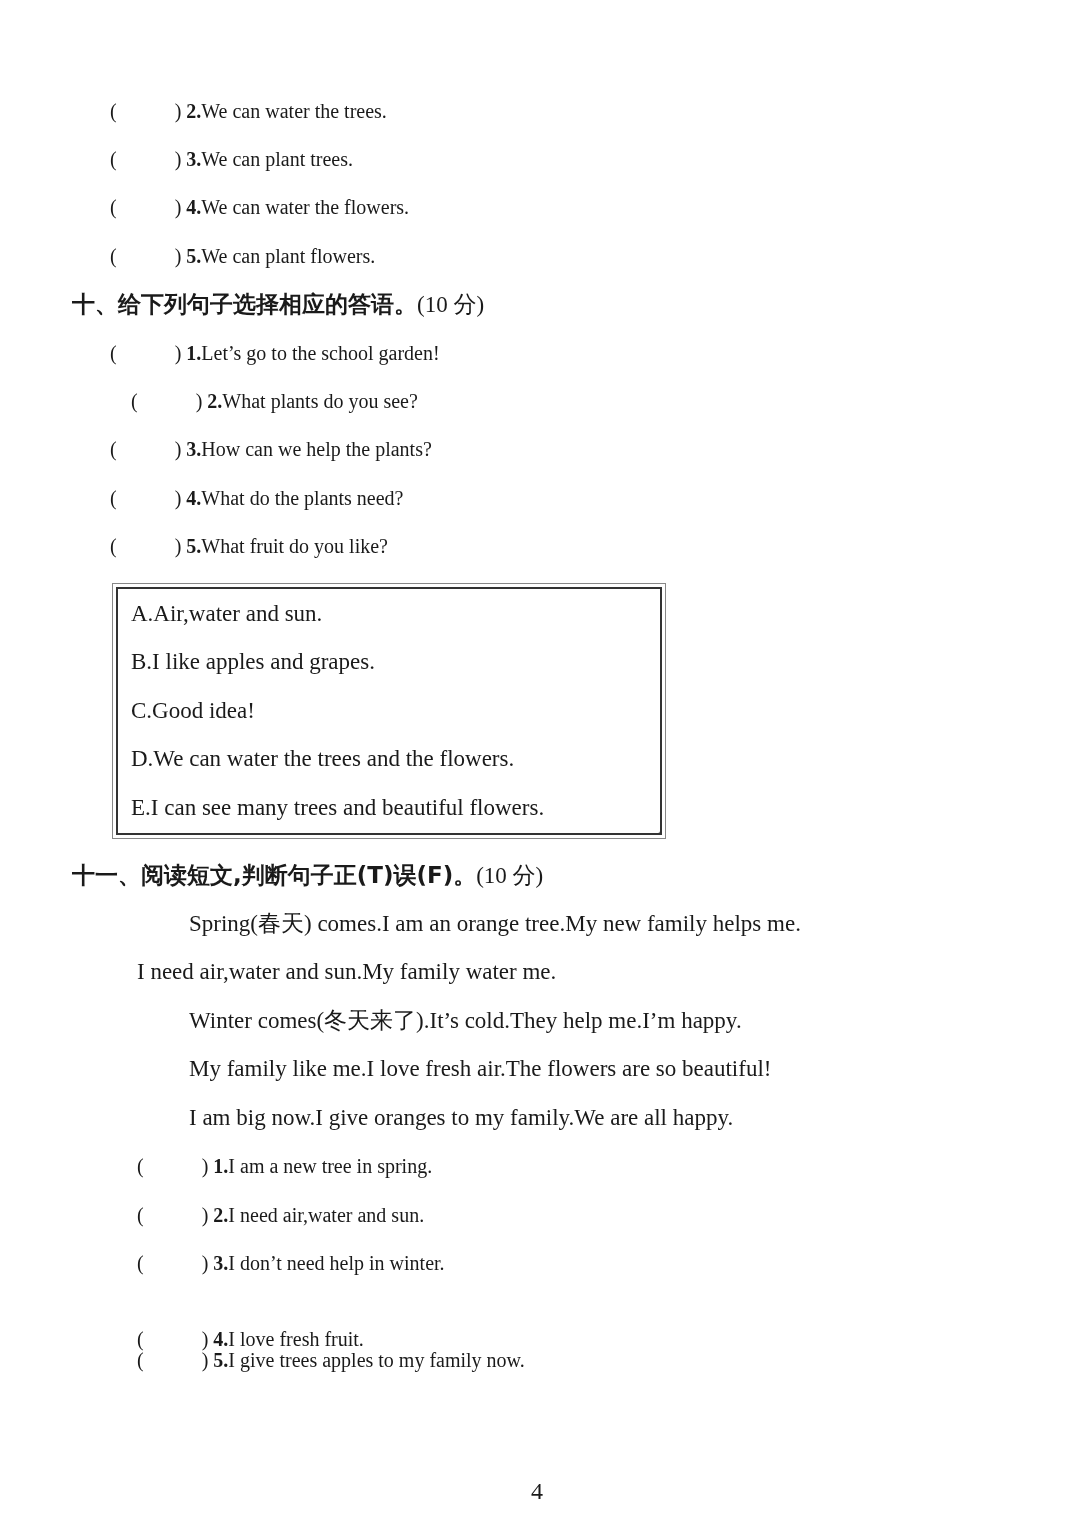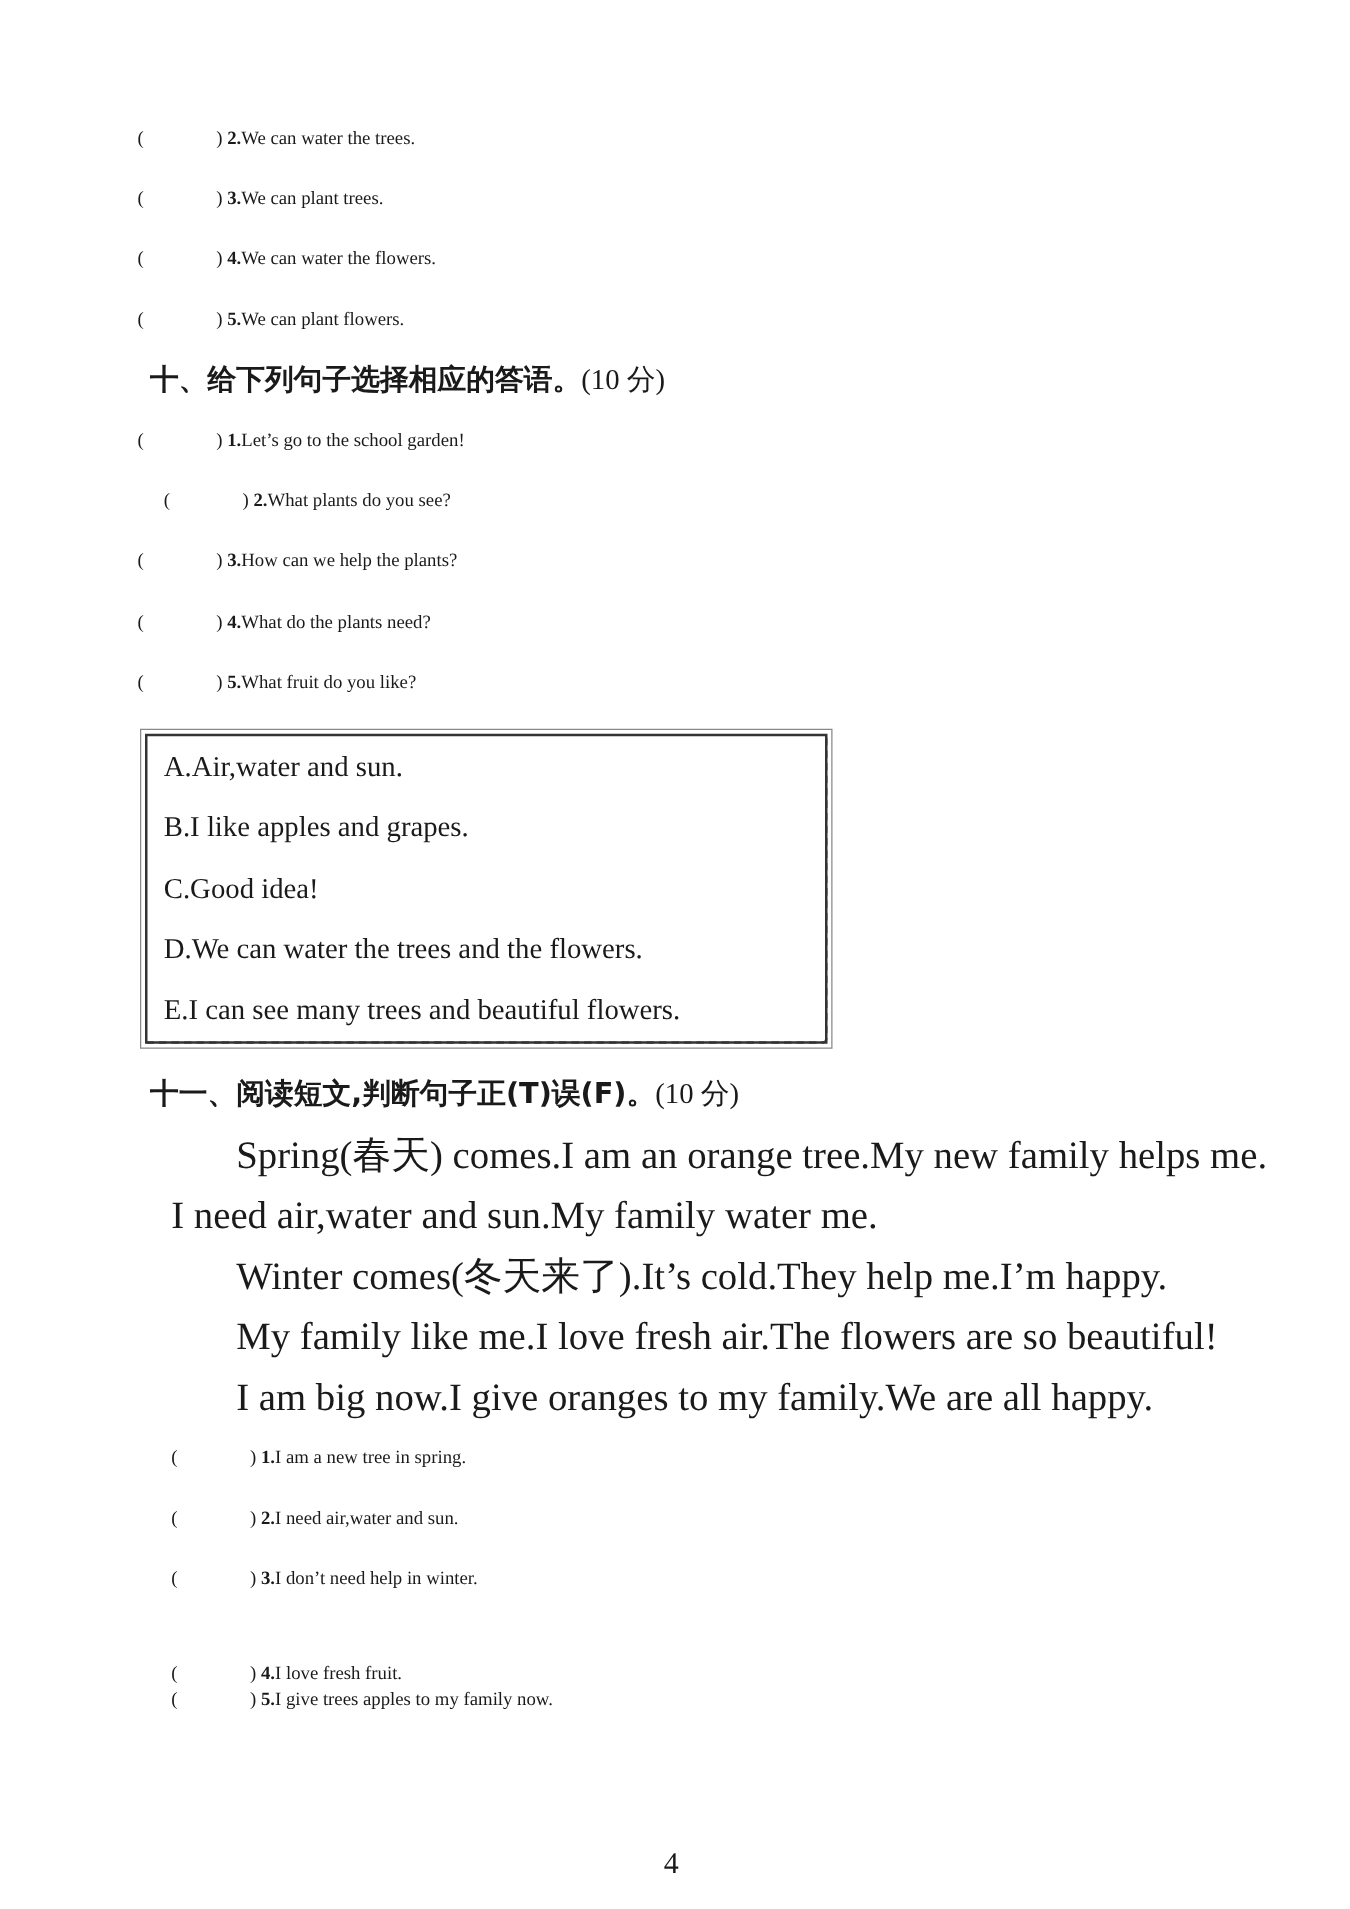--- a/index.html
+++ b/index.html
@@ -2,39 +2,39 @@
 <html><head>
 <meta charset="utf-8">
 <style>
   html, body { margin: 0; padding: 0; background: #ffffff; }
   body {
     width: 1080px; height: 1527px; position: relative; overflow: hidden;
     font-family: "Liberation Serif", "DejaVu Serif", serif;
     color: #1a1a1a;
   }
   .line {
-    position: absolute; font-size: 15px; white-space: nowrap; line-height: 30px;
+    position: absolute; font-size: 20px; white-space: nowrap; line-height: 30px;
   }
   .num { font-weight: bold; }
   .heading {
     position: absolute; font-size: 23px; font-weight: bold; white-space: nowrap;
-    font-family: "DejaVu Sans", "Liberation Sans", sans-serif; line-height: 30px; margin-left: 48px;
+    font-family: "DejaVu Sans", "Liberation Sans", sans-serif; line-height: 30px;
   }
   .heading .score { font-weight: normal; font-family: "Liberation Serif", serif; }
   .box {
     position: absolute; left: 116px; top: 587px; width: 542px; height: 244px;
     border: 2px solid #333;
     box-shadow: 0 0 0 3px #fff, 0 0 0 4px #888;
   }
   .box-deco {
     position: absolute; left: 112px; top: 583px; width: 550px; height: 252px;
     border: 2px dashed #555; box-sizing: border-box; border-radius: 4px;
   }
   .option { position: absolute; left: 131px; font-size: 23px; white-space: nowrap; line-height: 30px; }
-  .para { position: absolute; font-size: 31px; white-space: nowrap; line-height: 30px; }
+  .para { position: absolute; font-size: 23px; white-space: nowrap; line-height: 30px; }
   .page-num { position: absolute; left: 531px; top: 1478px; font-size: 24px; }
 </style>
 </head>
 <body>
 
 <div class="line" style="top:96px;left:110px;">
   <span>(</span><span style="display:inline-block;width:58px"></span><span>)</span>
   <span class="num">2.</span><span>We can water the trees.</span>
 </div>
 <div class="line" style="top:144px;left:110px;">

